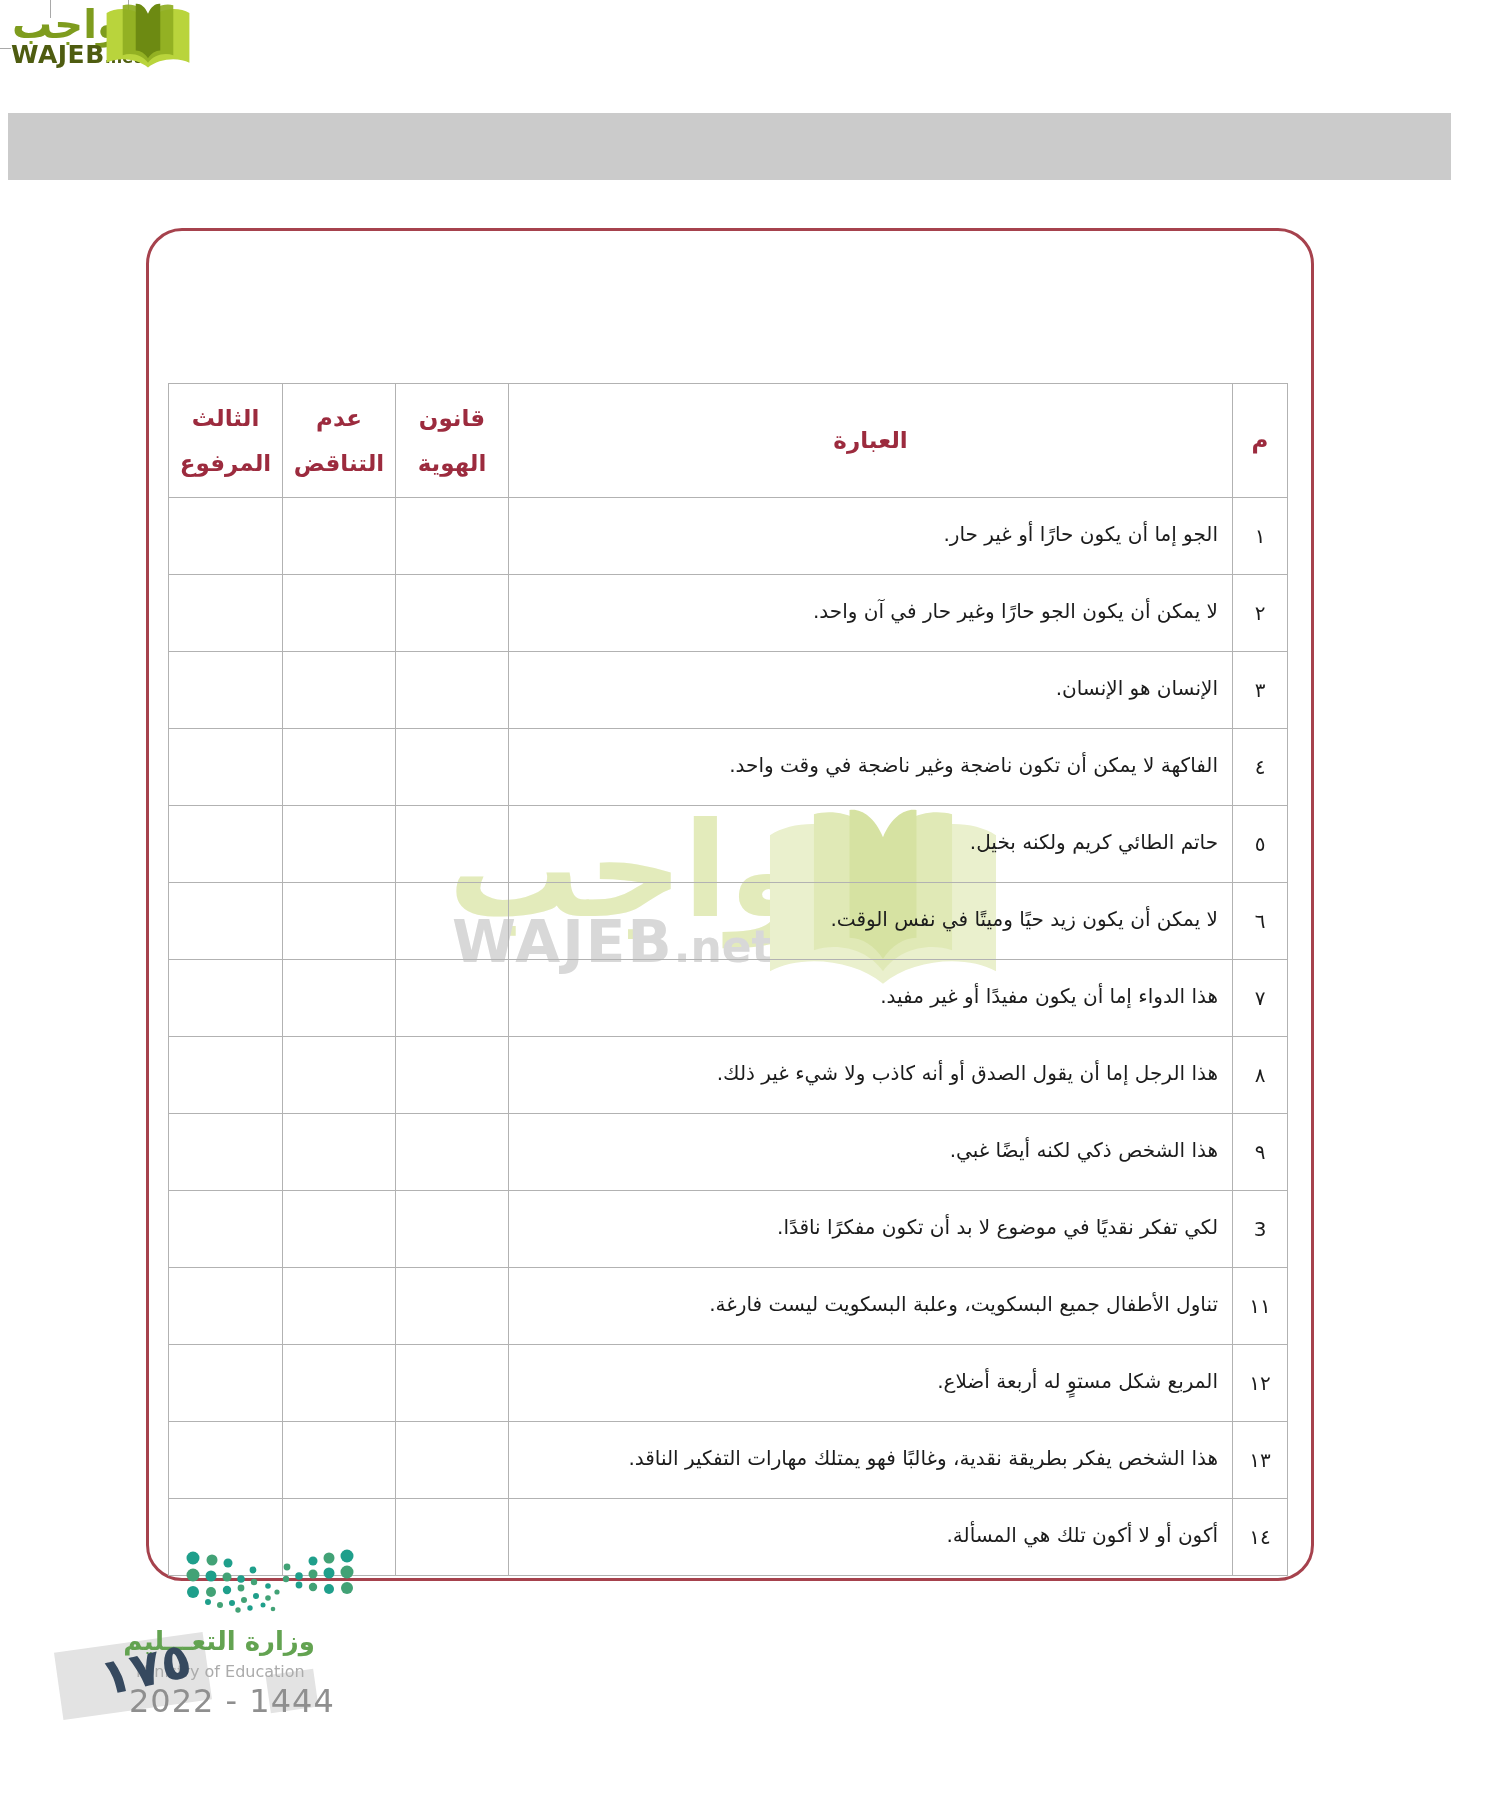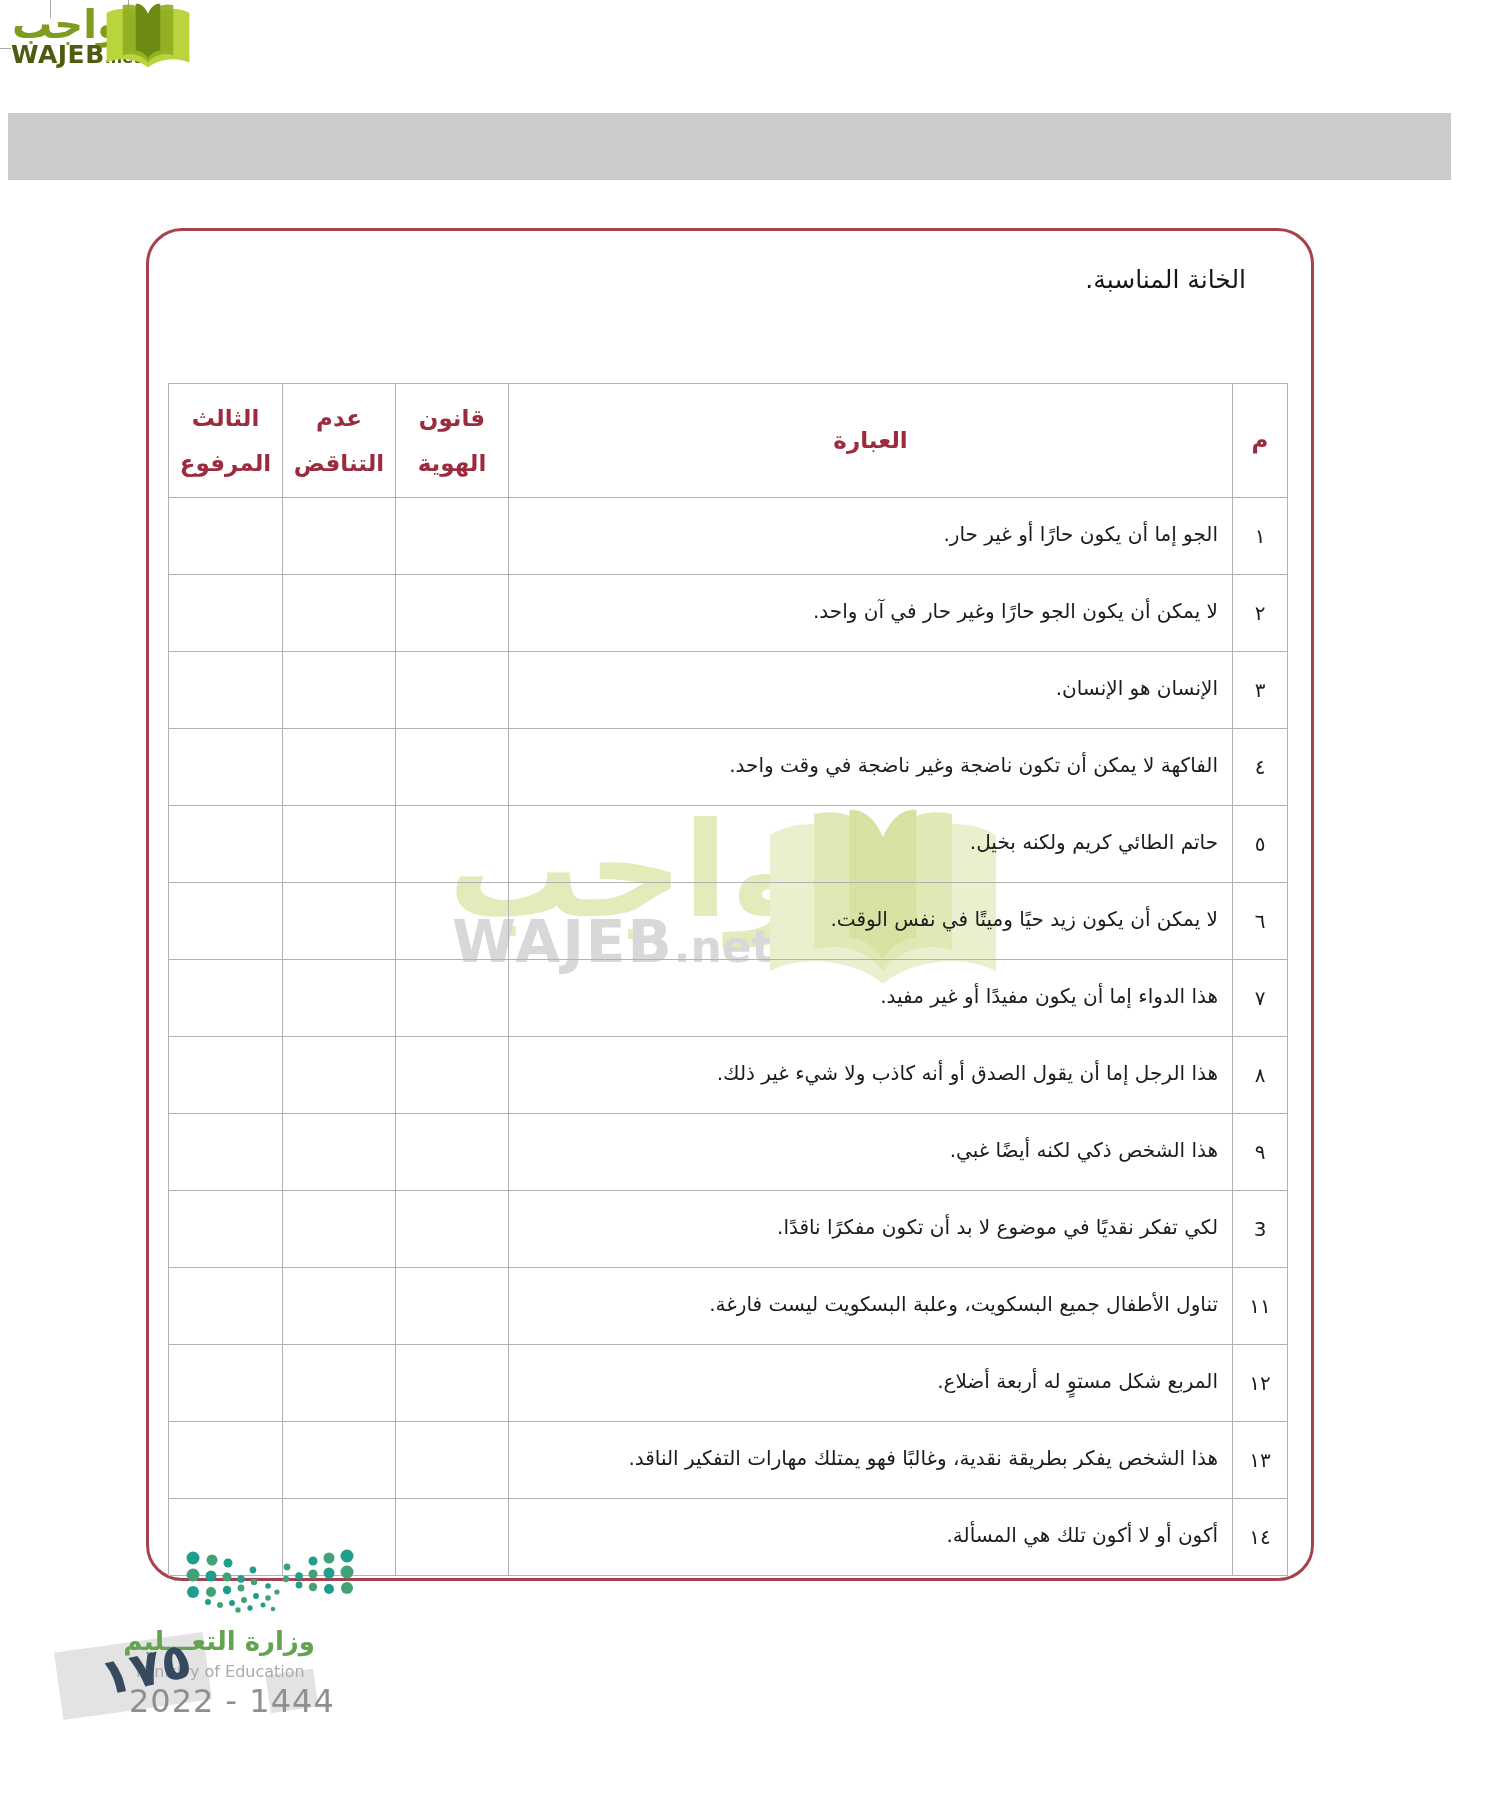--- a/index.html
+++ b/index.html
@@ -95,21 +95,20 @@
         <path d="M60,22 C46,6 20,4 6,13 L6,78 C20,70 46,72 60,84 C74,72 100,70 114,78 L114,13 C100,4 74,6 60,22 Z" fill="#eaf0cd"></path>
         <path d="M60,18 C53,4 38,0 27,3 L27,68 C39,64 53,68 60,78 Z" fill="#e0e9b6"></path>
         <path d="M60,18 C67,4 82,0 93,3 L93,68 C81,64 67,68 60,78 Z" fill="#e0e9b6"></path>
         <path d="M60,14 C56,4 49,0 44,1 L44,62 C50,62 56,66 60,72 Z" fill="#d6e2a2"></path>
         <path d="M60,14 C64,4 71,0 76,1 L76,62 C70,62 64,66 60,72 Z" fill="#d6e2a2"></path>
       </svg>
     </span>
   </div>
 
   <div id="question">
-    <div id="q-line2">الخانة المناسبة.</div>
   </div>
 
   <table id="tbl">
     <colgroup>
       <col style="width:55px">
         <col style="width:724px">
         <col style="width:113px">
         <col style="width:113px">
         <col style="width:114px">
     </colgroup>

